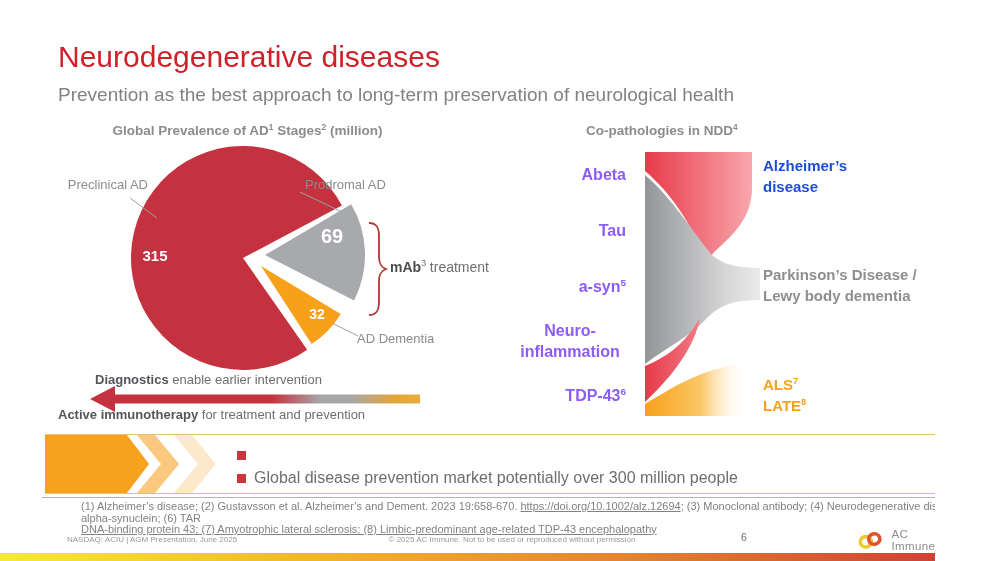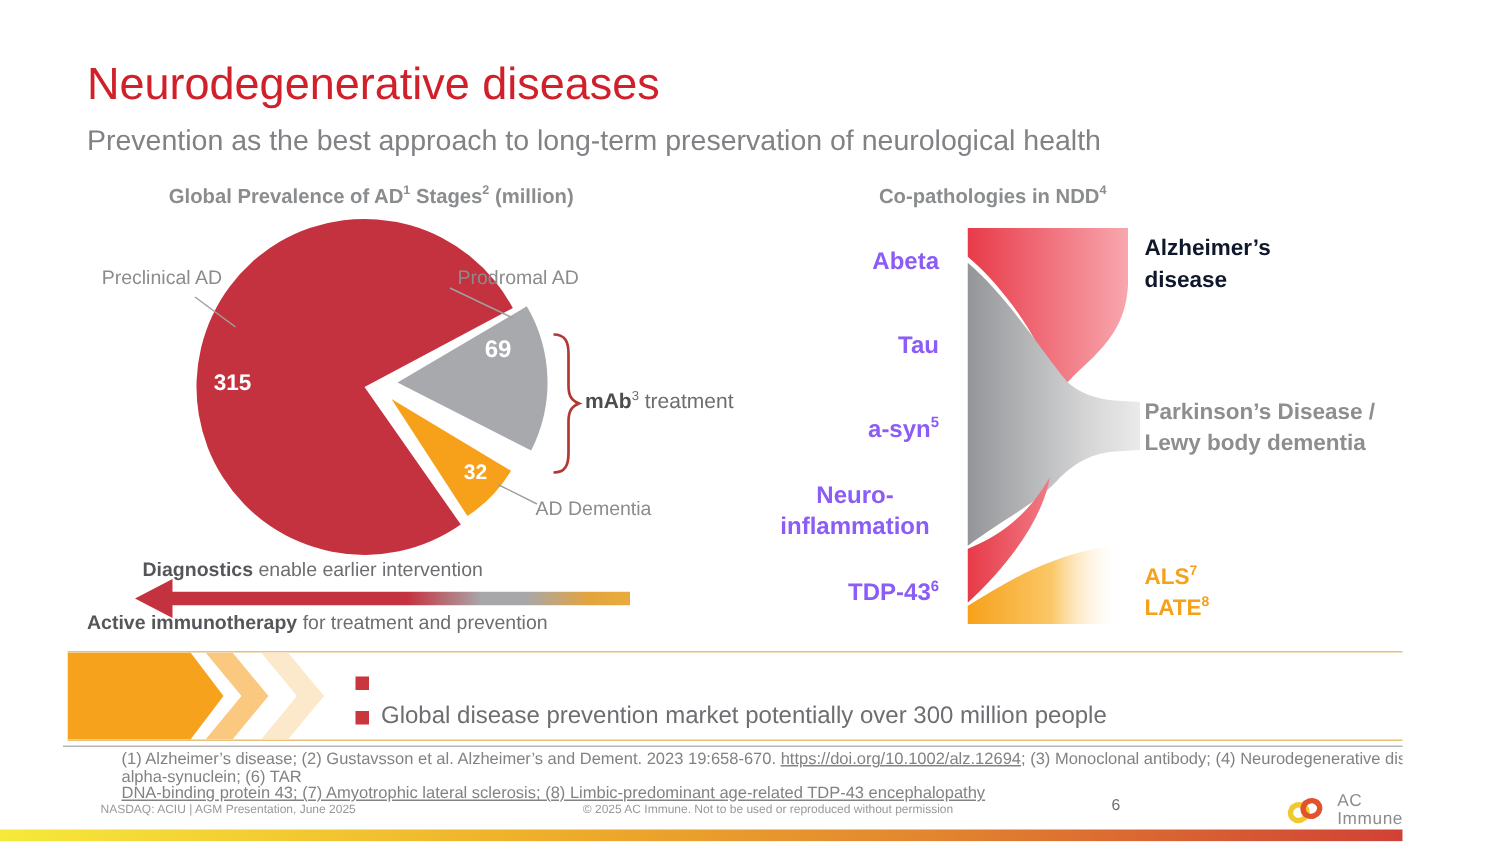--- a/index.html
+++ b/index.html
@@ -11,21 +11,21 @@
   .subtitle{left:58px;top:84px;font-size:19px;color:#808285;}
   .sec-title{font-weight:bold;font-size:13.5px;color:#8a8c8e;}
   .cat{font-size:13px;color:#8a8c8e;}
   .val{text-align:center;font-weight:bold;color:#ffffff;font-size:15px;}
   .flowtext{font-size:13px;color:#6d6e71;text-align:left;}
   .flowtext b{color:#55565a;}
   .mab{font-size:14px;color:#6d6e71;}
   .mab .b{font-weight:bold;color:#4d4d4f;}
   .slab{font-weight:bold;font-size:16px;color:#8b5cf6;text-align:right;}
   .rlab{font-weight:bold;font-size:15px;line-height:21px;}
-  .rlab.red{color:#0f172a;}
+  .rlab.red{color:#1d4ed8;}
   .rlab.gray{color:#8c8e90;}
   .rlab.orange{color:#f5a11c;}
   .rule{height:1px;background:#e9c07a;}
   .bullet-sq{width:9px;height:9px;background:#c9363c;}
   .bullet{font-size:16px;color:#6d6e71;white-space:nowrap;}
   .footnotes{font-size:11px;color:#828282;line-height:11.5px;margin-left:31px;}
   .footnotes a{color:#828282;text-decoration:underline;}
   .fn-underline{text-decoration:underline;}
   .footer-small{font-size:8px;color:#97999b;white-space:nowrap;padding-left:12px;}
   .page-num{font-size:10.5px;color:#6d6e71;}
@@ -48,21 +48,21 @@
     <path d="M 188,115 L 286.9,62.4 A 112,112 0 1 0 252.2,206.7 Z" fill="#c5323f"></path>
     <path d="M 210,112 L 296.2,61.2 A 100,100 0 0 1 299.1,157.4 Z" fill="#a7a9ac"></path>
     <path d="M 206,123 L 285.7,170.9 A 93,93 0 0 1 256.6,201 Z" fill="#f7a11a"></path>
     <line x1="75" y1="55" x2="102" y2="75" stroke="#a0a0a0" stroke-width="1"></line>
     <line x1="245" y1="49" x2="287" y2="69" stroke="#a0a0a0" stroke-width="1"></line>
     <line x1="303" y1="193" x2="277" y2="180" stroke="#a0a0a0" stroke-width="1"></line>
     <path d="M 314,80 C 322,80 324,85 324,93 L 324,114 C 324,121 326,124 331,126 C 326,128 324,131 324,138 L 324,159 C 324,167 322,172 314,172" fill="none" stroke="#b03a33" stroke-width="1.8"></path>
   </svg>
 
   <div class="abs val" style="left:128px;top:247px;width:54px">315</div>
-  <div class="abs val" style="left:312px;top:225px;width:40px;font-size:16px">69</div>
+  <div class="abs val" style="left:312px;top:225px;width:40px;font-size:20px">69</div>
   <div class="abs val" style="left:297px;top:306px;width:40px;font-size:14px">32</div>
 
   <div class="abs cat" style="left:48px;top:177px;width:100px;text-align:right">Preclinical AD</div>
   <div class="abs cat" style="left:305px;top:177px">Prodromal AD</div>
   <div class="abs cat" style="left:357px;top:331px">AD Dementia</div>
   <div class="abs mab" style="left:390px;top:259px"><span class="b">mAb</span><sup>3</sup><span> treatment</span></div>
 
   <div class="abs flowtext" style="left:95px;top:372px;width:330px"><b>Diagnostics</b><span> enable earlier intervention</span></div>
 
   <svg class="abs" style="left:88px;top:384px" width="334" height="30" viewBox="0 0 334 30">

